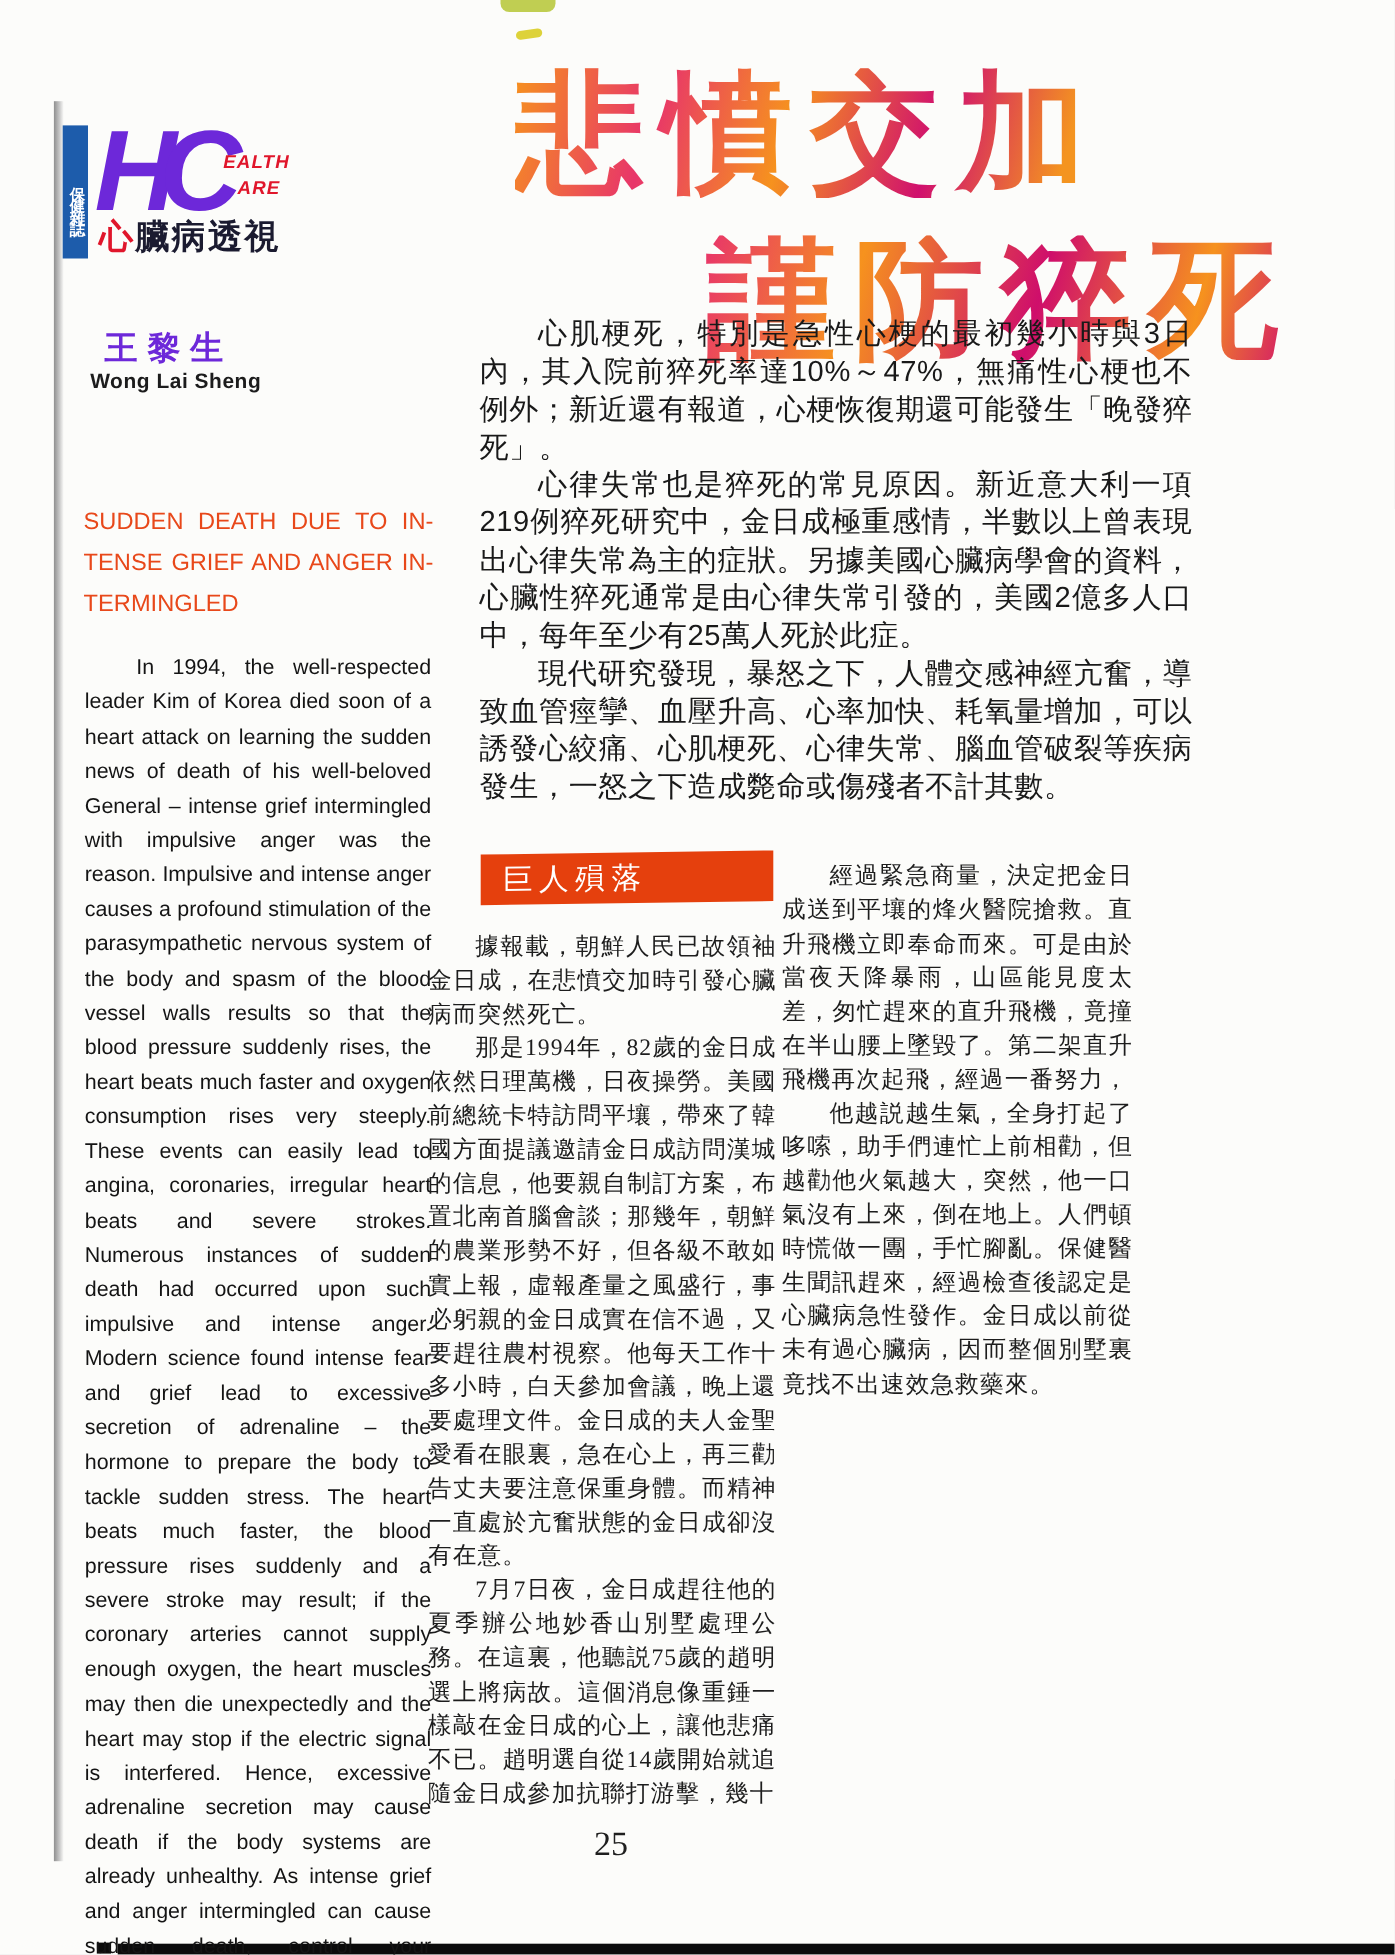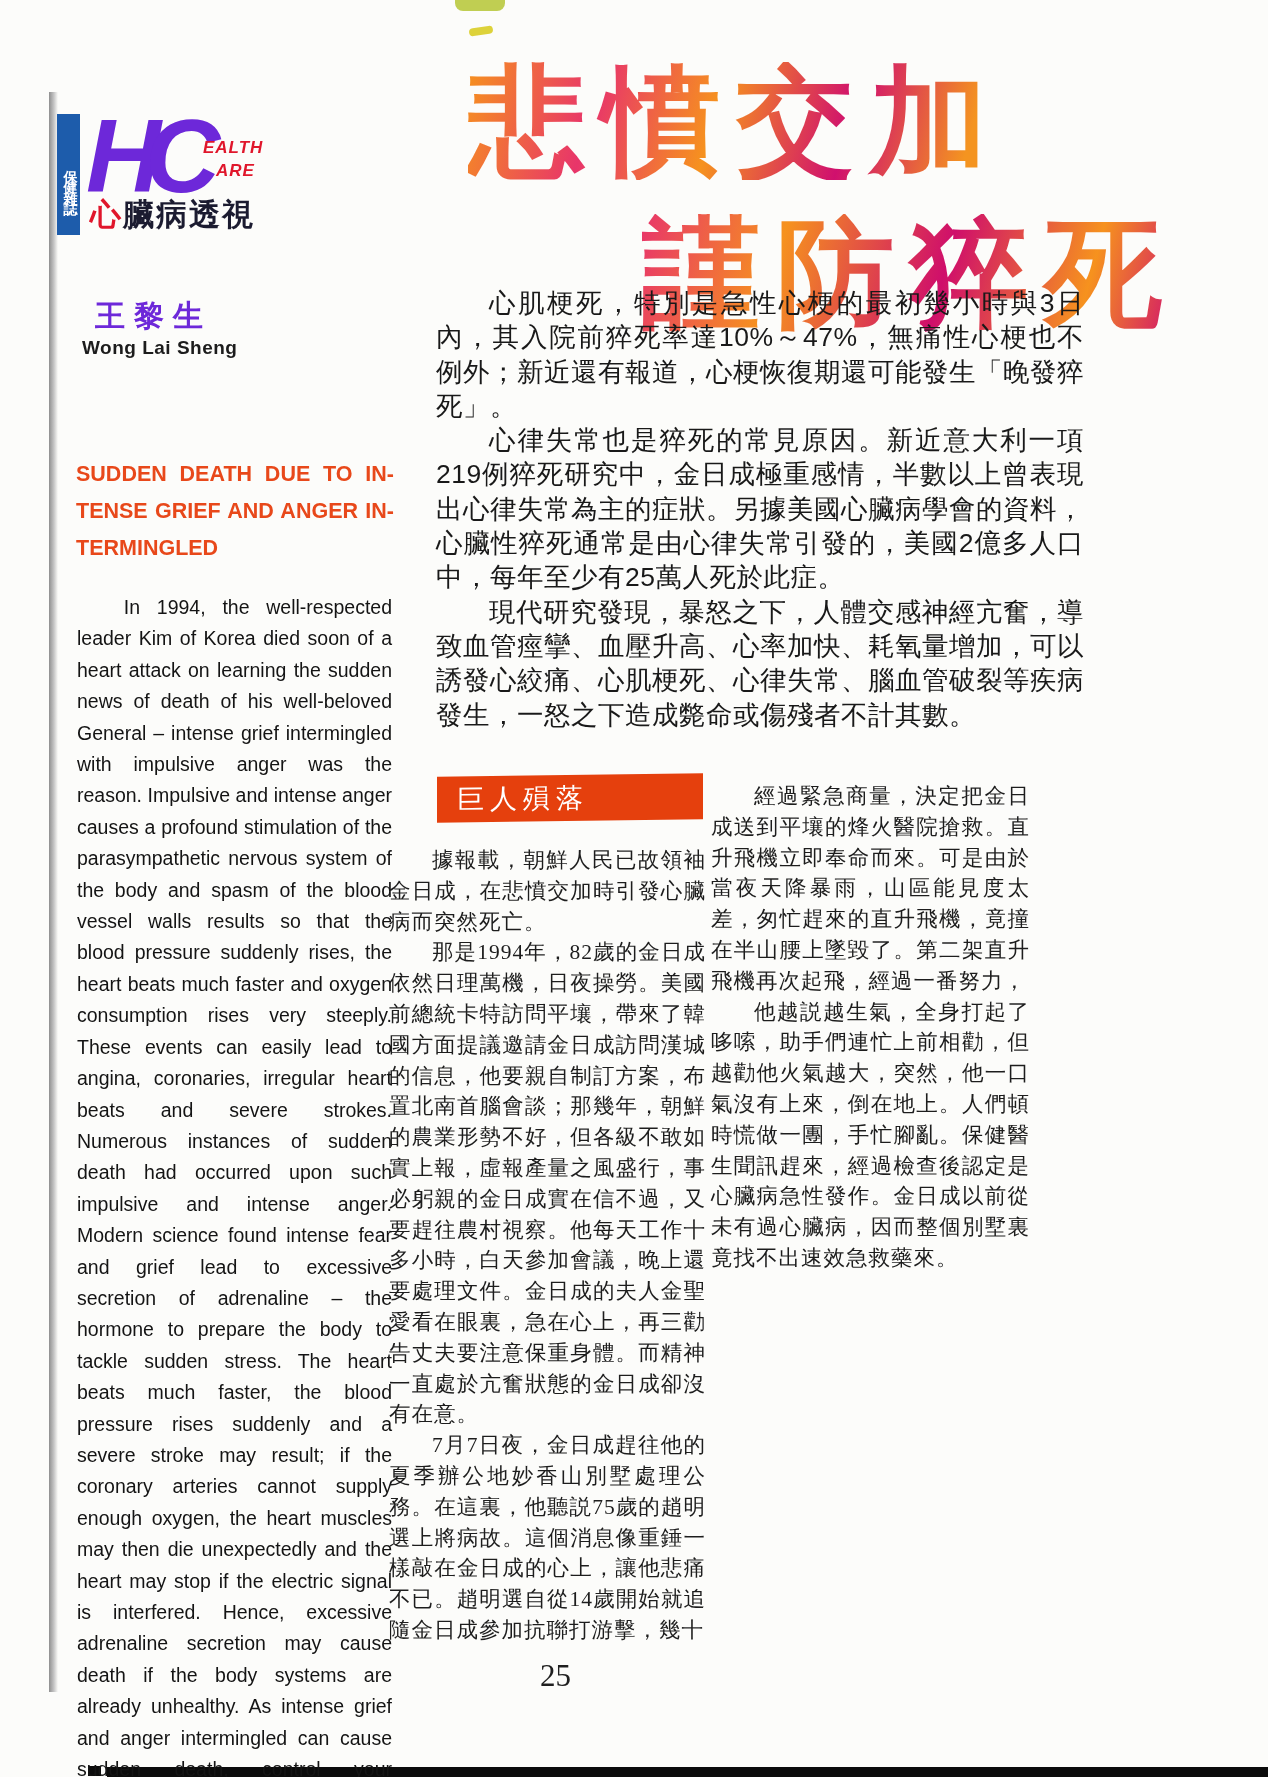--- a/index.html
+++ b/index.html
@@ -34,21 +34,21 @@
   .title1{left:468px;top:62px;
     background-image:linear-gradient(105deg,#f6921e 0%,#e8356a 24%,#f6921e 46%,#d0106e 70%,#f49420 92%);}
   .title2{left:642px;top:214px;
     background-image:linear-gradient(105deg,#e8356a 0%,#f6921e 26%,#cf0e6b 56%,#f6921e 82%,#d0106e 100%);}
 
   
   .author-cn{left:95px;top:296px;font-size:30px;font-weight:bold;letter-spacing:9px;color:#6d28d9;}
   .author-en{left:82px;top:337px;font-size:19px;font-weight:bold;color:#1c1c1c;letter-spacing:.5px;}
 
   
-  .ehead{left:76px;top:456px;width:318px;font-size:21.5px;font-weight:bold;color:#e8481a;
+  .ehead{left:76px;top:456px;width:318px;font-size:21.5px;font-weight:normal;color:#e8481a;
     line-height:37px;}
   .ehead-line{text-align:justify;}
   .ehead-line:not(:last-child){text-align-last:justify;}
 
   
   .intro{left:404px;top:286px;width:648px;font-size:26.5px;line-height:34.3px;color:#191919;
     text-align:justify;letter-spacing:.5px;margin-left:32px;}
   .intro p{margin:0;text-indent:2em;}
 
   

